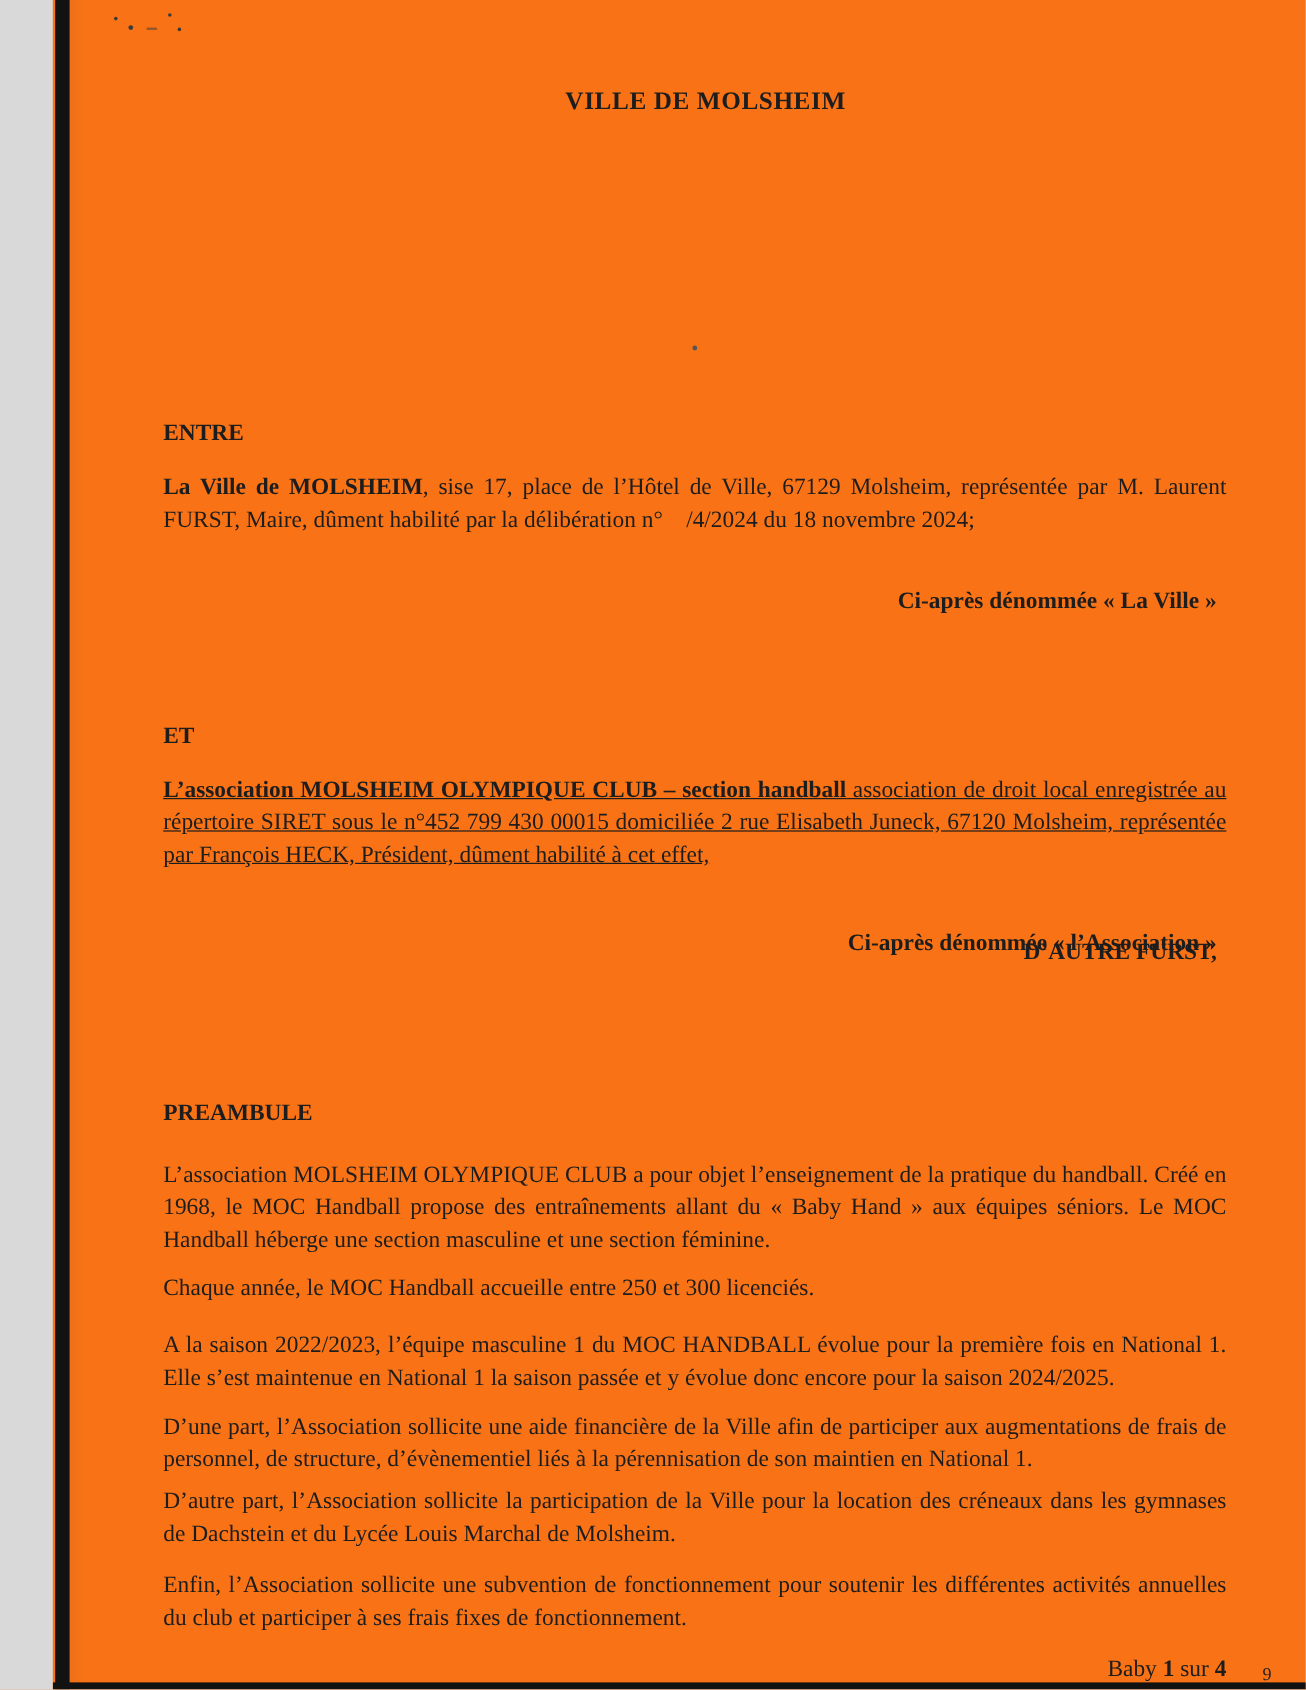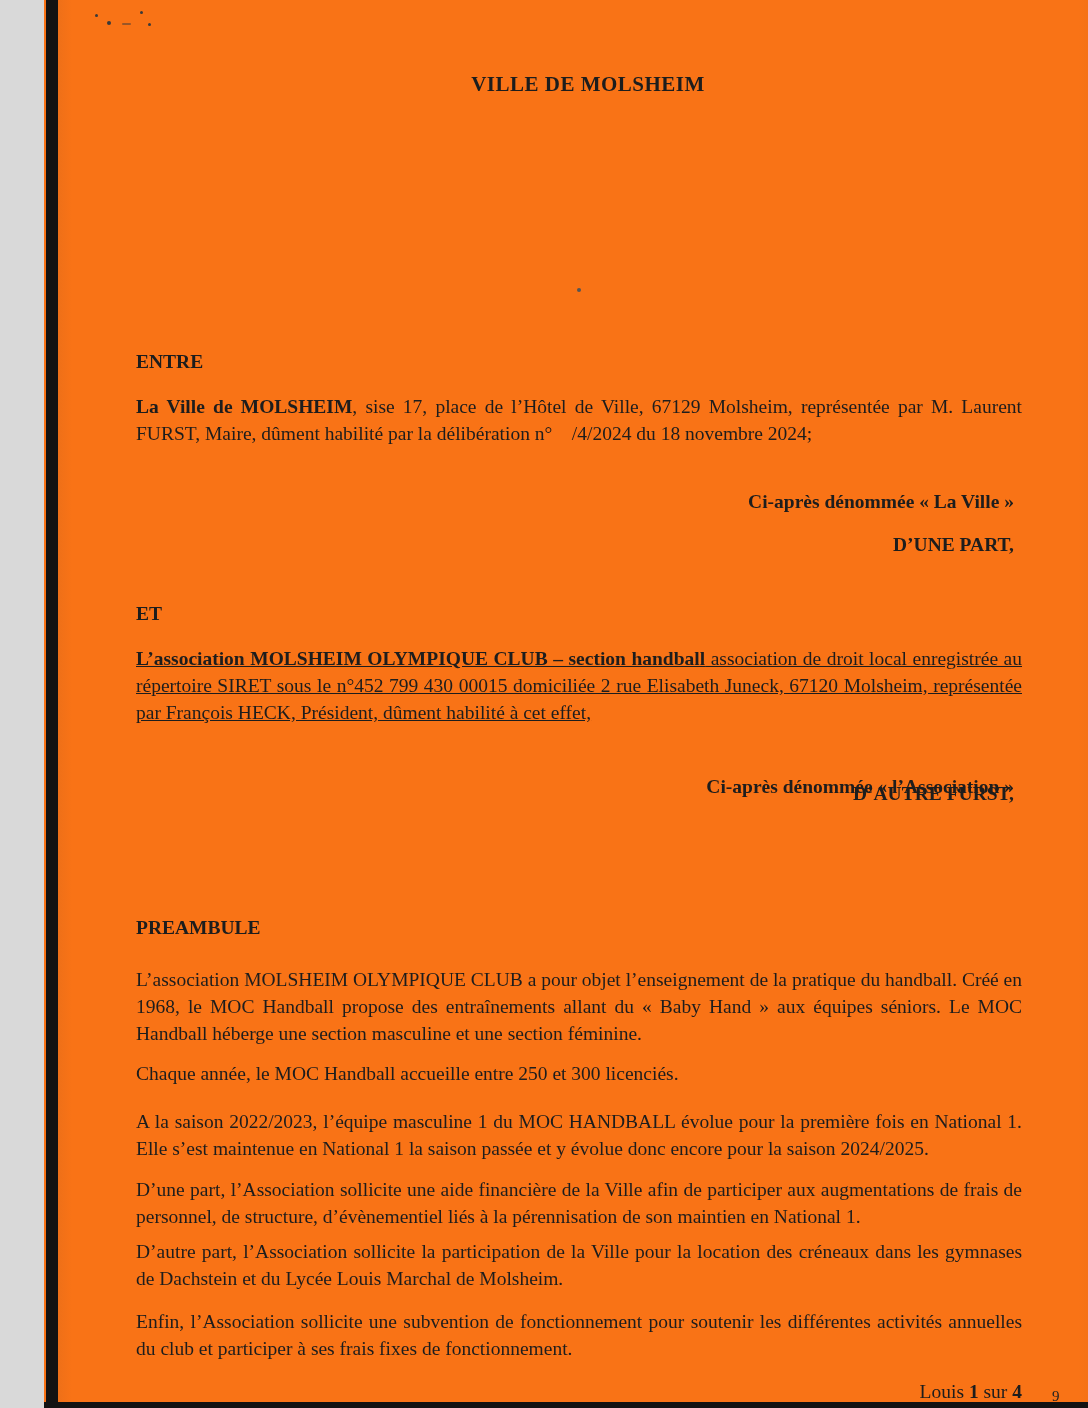--- a/index.html
+++ b/index.html
@@ -93,37 +93,36 @@
 
 
   <div class="small-dot"></div>
 
   <p class="h-bold" style="top:351px;">ENTRE</p>
 
   <p class="para" style="top:393px;"><strong>La Ville de MOLSHEIM</strong><span>, sise 17, place de l’Hôtel de Ville, 67129 Molsheim, représentée par M. Laurent FURST, Maire, dûment habilité par la délibération n°&nbsp;&nbsp;&nbsp;&nbsp;/4/2024 du 18 novembre 2024;</span></p>
 
   <p class="right-line" style="top:491px;">Ci-après dénommée « La Ville »</p>
 
-  <p class="right-line" style="top:534px;">D’UNE PART,</p>
 
   <p class="h-bold" style="top:603px;">ET</p>
 
   <p class="para" style="top:645px;text-decoration:underline;"><strong>L’association MOLSHEIM OLYMPIQUE CLUB – section handball</strong><span> association de droit local enregistrée au répertoire SIRET sous le n°452 799 430 00015 domiciliée 2 rue Elisabeth Juneck, 67120 Molsheim, représentée par François HECK, Président, dûment habilité à cet effet,</span></p>
 
   <p class="right-line" style="top:776px;">Ci-après dénommée « l’Association »</p>
 
   <p class="right-line" style="top:783px;">D’AUTRE FURST,</p>
 
 
   <p class="h-bold" style="top:917px;">PREAMBULE</p>
 
   <p class="para" style="top:966px;">L’association MOLSHEIM OLYMPIQUE CLUB a pour objet l’enseignement de la pratique du handball. Créé en 1968, le MOC Handball propose des entraînements allant du « Baby Hand » aux équipes séniors. Le MOC Handball héberge une section masculine et une section féminine.</p>
   <p class="para" style="top:1060px;">Chaque année, le MOC Handball accueille entre 250 et 300 licenciés.</p>
   <p class="para" style="top:1108px;">A la saison 2022/2023, l’équipe masculine 1 du MOC HANDBALL évolue pour la première fois en National 1. Elle s’est maintenue en National 1 la saison passée et y évolue donc encore pour la saison 2024/2025.</p>
   <p class="para" style="top:1176px;">D’une part, l’Association sollicite une aide financière de la Ville afin de participer aux augmentations de frais de personnel, de structure, d’évènementiel liés à la pérennisation de son maintien en National 1.</p>
   <p class="para" style="top:1238px;">D’autre part, l’Association sollicite la participation de la Ville pour la location des créneaux dans les gymnases de Dachstein et du Lycée Louis Marchal de Molsheim.</p>
   <p class="para" style="top:1308px;">Enfin, l’Association sollicite une subvention de fonctionnement pour soutenir les différentes activités annuelles du club et participer à ses frais fixes de fonctionnement.</p>
 
-  <p class="footer-line"><span>Louis </span><b>1</b><span> sur </span><b>4</b></p>
+  <p class="footer-line"><span>Baby </span><b>1</b><span> sur </span><b>4</b></p>
 
   <span class="corner-mark">9</span>
 
 </div>
 
 </body></html>

